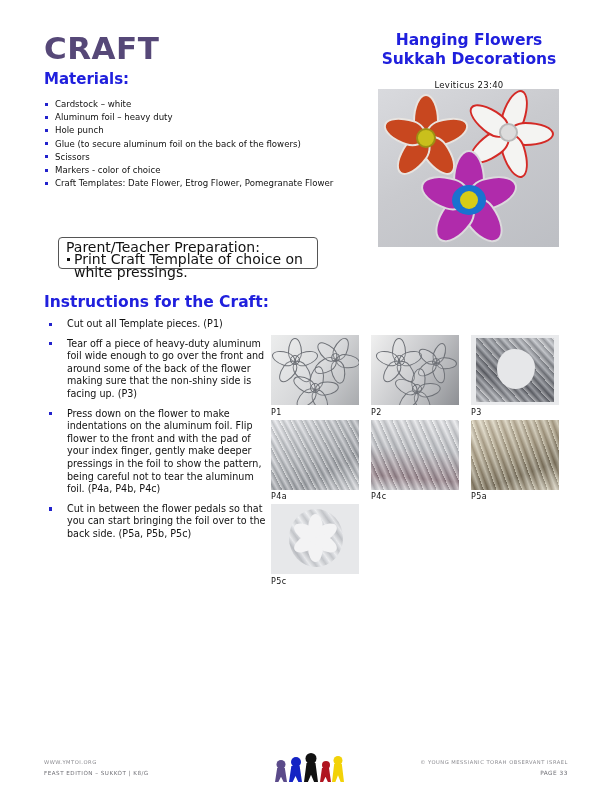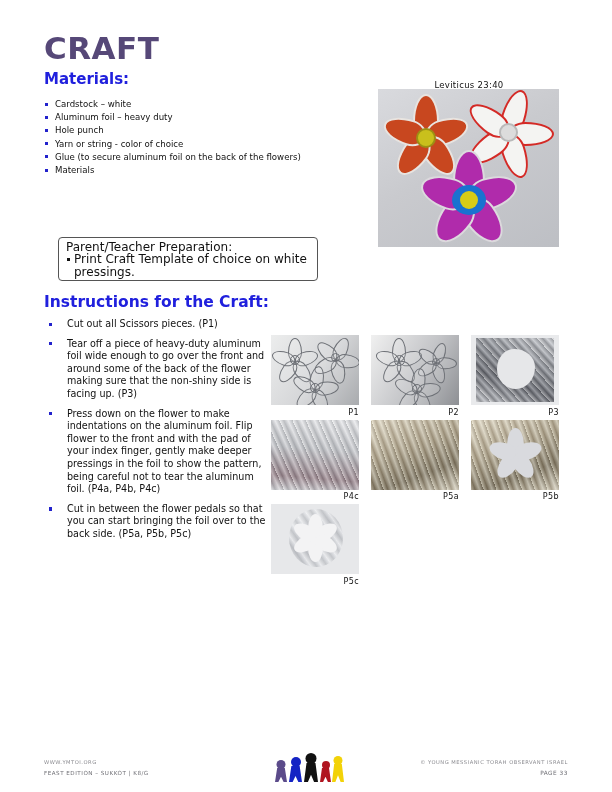--- a/index.html
+++ b/index.html
@@ -60,24 +60,24 @@
   }
   .materials li { position:relative; padding-left:11px; }
   .materials li::before{
     content:""; position:absolute; left:1px; top:4.5px;
     width:3px; height:3px; background:#2222cc;
   }
 
   
   .prep-box {
     position:absolute; left:58px; top:237px;
-    width:260px; height:44px;
+    width:260px; height:32px;
     border:1px solid #555; border-radius:4px;
     padding:3px 7px 0 7px;
-    font-size:12px; line-height:12.4px;
+    font-size:14px; line-height:12.4px;
   }
   .prep-item { position:relative; padding-left:8px; }
   .prep-item::before{
     content:""; position:absolute; left:1px; top:4.5px;
     width:2.6px; height:2.6px; background:#111;
   }
 
   
   .instructions {
     position:absolute; left:44px; top:318px; width:222px;
@@ -92,21 +92,21 @@
 
   
   .photo-grid {
     position:absolute; left:271px; top:335px;
     width:289px; display:grid;
     grid-template-columns: repeat(3, 88px);
     column-gap: 12px; row-gap: 3px;
   }
   .cell { width:88px; }
   .thumb { width:88px; height:70px; overflow:hidden; position:relative; }
-  .cap { text-align:right; font-size:8px; color:#111; padding-top:2.5px; letter-spacing:0.4px; }
+  .cap { text-align:left; font-size:8px; color:#111; padding-top:2.5px; letter-spacing:0.4px; }
 
   
   .ph-line  { background: linear-gradient(125deg,#eceded 0%, #d6d7d9 52%, #a9abae 100%); }
   .ph-foil  { background:
       repeating-linear-gradient(62deg, rgba(255,255,255,.55) 0px, rgba(120,125,130,.30) 3px, rgba(245,245,248,.5) 6px, rgba(90,95,100,.25) 10px),
       linear-gradient(150deg,#e8e9ec 0%,#b4b7bb 40%,#8e9196 70%,#d5d7da 100%); }
   .ph-foil-dk { background:
       repeating-linear-gradient(48deg, rgba(255,255,255,.45) 0px, rgba(70,72,78,.35) 4px, rgba(230,232,236,.4) 7px, rgba(55,58,64,.3) 11px),
       linear-gradient(200deg,#cfd1d5 0%,#8b8e94 35%,#5d5f66 65%,#c2c4c8 100%); }
   .ph-foil-warm { background:
@@ -142,20 +142,24 @@
   .kid .head { position:absolute; left:50%; transform:translateX(-50%); top:0; border-radius:50%; }
   .kid .body { position:absolute; left:0; top:0; }
 </style>
 </head>
 <body>
 
 <div class="page">
 
   <div class="craft-title">CRAFT</div>
 
+  <div class="lesson-title">
+    <div>Hanging Flowers</div>
+    <div>Sukkah Decorations</div>
+  </div>
   <div class="verse-ref">Leviticus 23:40</div>
 
   <div class="hero-photo">
 
     <div class="flower" style="left:14px; top:14px; width:72px; height:70px;">
       <div class="petal" style="left:21px; top:-9px; width:26px;height:44px;background:#c8471f;border:2px solid #e8e4e0;transform:rotate(0deg)"></div>
       <div class="petal" style="left:21px; top:-9px; width:26px;height:44px;background:#c8471f;border:2px solid #e8e4e0;transform:rotate(72deg)"></div>
       <div class="petal" style="left:21px; top:-9px; width:26px;height:44px;background:#c8471f;border:2px solid #e8e4e0;transform:rotate(144deg)"></div>
       <div class="petal" style="left:21px; top:-9px; width:26px;height:44px;background:#c8471f;border:2px solid #e8e4e0;transform:rotate(216deg)"></div>
       <div class="petal" style="left:21px; top:-9px; width:26px;height:44px;background:#c8471f;border:2px solid #e8e4e0;transform:rotate(288deg)"></div>
@@ -180,33 +184,34 @@
       <div class="fcore" style="left:26px; top:28px; width:34px;height:30px;background:#1a72d0;border-radius:50%;"></div>
       <div class="fcore" style="left:34px; top:34px; width:18px;height:18px;background:#d8cc16;"></div>
     </div>
   </div>
 
   <div class="h-blue materials-h">Materials:</div>
   <ul class="materials">
     <li>Cardstock – white</li>
     <li>Aluminum foil – heavy duty</li>
     <li>Hole punch</li>
-    <li>Yarn or string - color of choice</li>
     <li>Glue (to secure aluminum foil on the back of the flowers)</li>
-    <li>Materials</li>
+    <li>Scissors</li>
+    <li>Markers - color of choice</li>
+    <li>Craft Templates: Date Flower, Etrog Flower, Pomegranate Flower</li>
   </ul>
 
   <div class="prep-box">
     <div>Parent/Teacher Preparation:</div>
     <div class="prep-item">Print Craft Template of choice on white pressings.</div>
   </div>
 
   <div class="h-blue instr-h">Instructions for the Craft:</div>
   <ul class="instructions">
-    <li>Cut out all Scissors pieces. (P1)</li>
+    <li>Cut out all Template pieces. (P1)</li>
     <li>Tear off a piece of heavy-duty aluminum foil wide enough to go over the front and around some of the back of the flower making sure that the non-shiny side is facing up. (P3)</li>
     <li>Press down on the flower to make indentations on the aluminum foil. Flip flower to the front and with the pad of your index finger, gently make deeper pressings in the foil to show the pattern, being careful not to tear the aluminum foil. (P4a, P4b, P4c)</li>
     <li>Cut in between the flower pedals so that you can start bringing the foil over to the back side. (P5a, P5b, P5c)</li>
   </ul>
 
   <div class="photo-grid">
 
     <div class="cell">
       <div class="thumb ph-line">
         <div class="sketch-flower" style="left:8px; top:8px; width:32px;height:30px;">
@@ -268,46 +273,38 @@
     </div>
 
     <div class="cell">
       <div class="thumb" style="background:#e9eaec;">
         <div class="ph-foil-dk" style="position:absolute;left:5px;top:3px;width:78px;height:64px;"></div>
         <div class="foil-hole"></div>
       </div>
       <div class="cap">P3</div>
     </div>
 
+    <div class="cell">
+      <div class="thumb ph-foil"></div>
+      <div class="cap">P4a</div>
+    </div>
 
 
     <div class="cell">
       <div class="thumb ph-foil" style="background:
         repeating-linear-gradient(66deg, rgba(255,255,255,.5) 0px, rgba(115,118,124,.3) 4px, rgba(248,248,250,.45) 8px, rgba(88,92,98,.26) 12px),
         linear-gradient(185deg,#e7e8ea 0%,#bdbfc3 42%,#8a7078 80%,#d3d5d8 100%);"></div>
       <div class="cap">P4c</div>
     </div>
 
     <div class="cell">
       <div class="thumb ph-foil-warm"></div>
       <div class="cap">P5a</div>
     </div>
 
-    <div class="cell">
-      <div class="thumb ph-foil-warm">
-        <div class="cut-flower" style="left:26px;top:14px;width:36px;height:34px;">
-          <div class="cut-petal" style="left:10px;top:-6px;transform:rotate(0deg)"></div>
-          <div class="cut-petal" style="left:10px;top:-6px;transform:rotate(72deg)"></div>
-          <div class="cut-petal" style="left:10px;top:-6px;transform:rotate(144deg)"></div>
-          <div class="cut-petal" style="left:10px;top:-6px;transform:rotate(216deg)"></div>
-          <div class="cut-petal" style="left:10px;top:-6px;transform:rotate(288deg)"></div>
-        </div>
-      </div>
-      <div class="cap">P5b</div>
-    </div>
 
     <div class="cell">
       <div class="thumb" style="background:#e7e8ea;">
         <div class="ph-foil-flat" style="position:absolute;left:18px;top:5px;width:54px;height:58px;border-radius:50%;"></div>
         <div class="cut-flower" style="left:27px;top:16px;width:36px;height:34px;">
           <div class="cut-petal" style="left:10px;top:-6px;width:15px;height:24px;background:#f3f3f4;transform:rotate(0deg)"></div>
           <div class="cut-petal" style="left:10px;top:-6px;width:15px;height:24px;background:#f3f3f4;transform:rotate(60deg)"></div>
           <div class="cut-petal" style="left:10px;top:-6px;width:15px;height:24px;background:#f3f3f4;transform:rotate(120deg)"></div>
           <div class="cut-petal" style="left:10px;top:-6px;width:15px;height:24px;background:#f3f3f4;transform:rotate(180deg)"></div>
           <div class="cut-petal" style="left:10px;top:-6px;width:15px;height:24px;background:#f3f3f4;transform:rotate(240deg)"></div>

